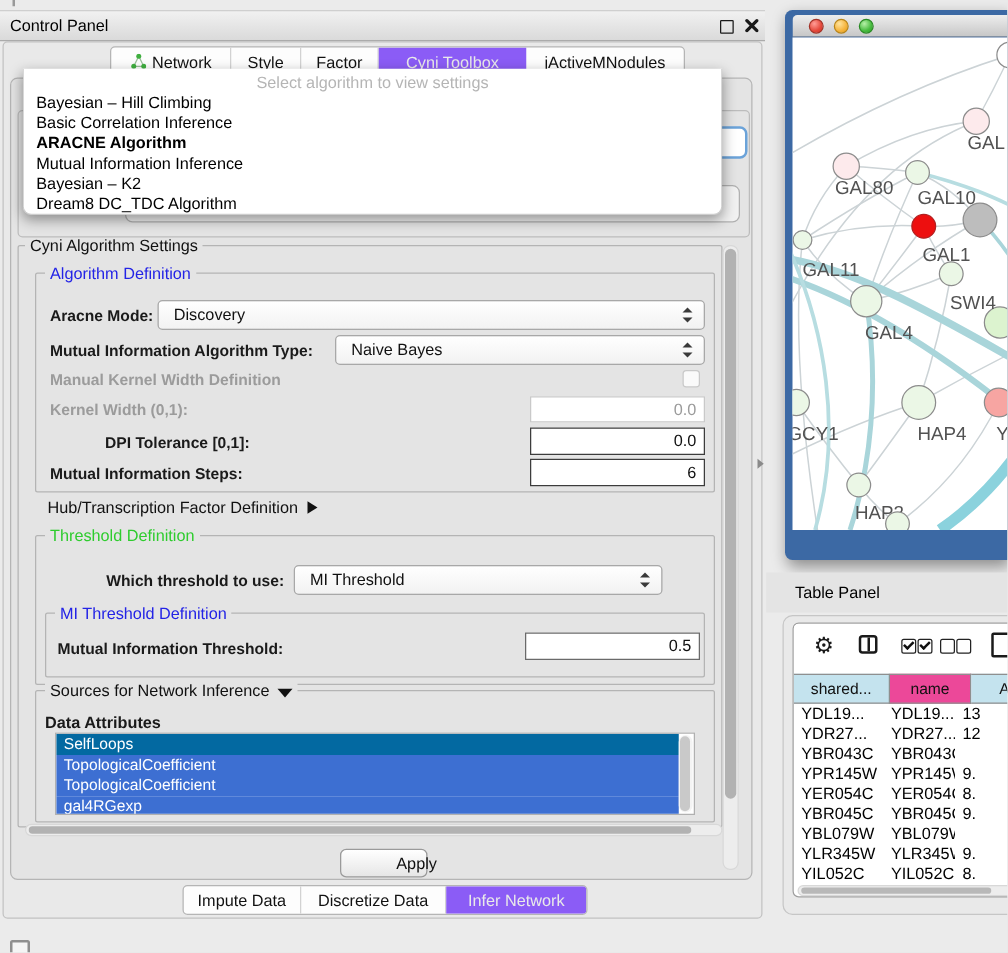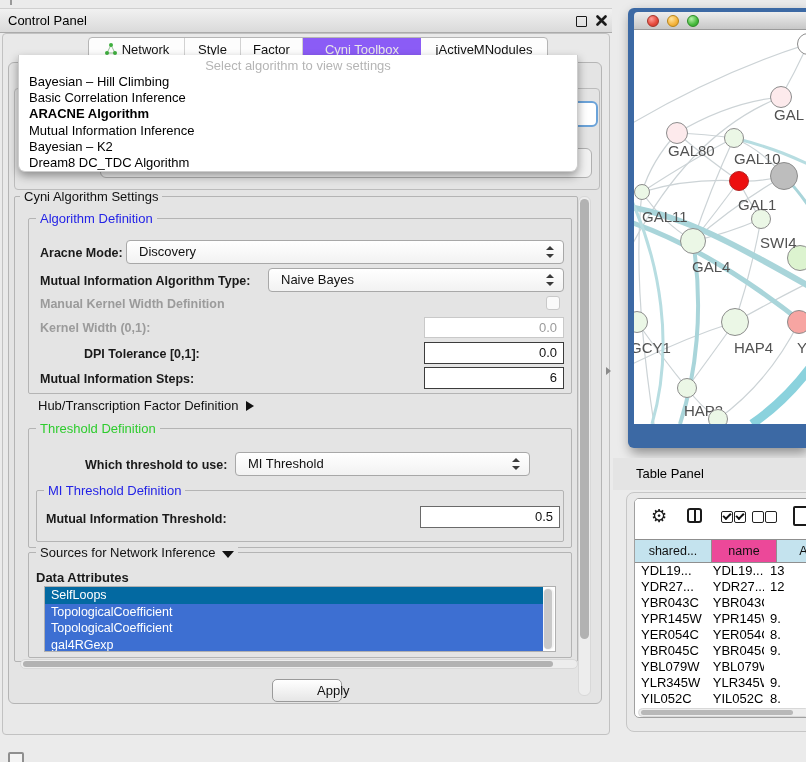--- a/index.html
+++ b/index.html
@@ -163,20 +163,31 @@
       <div class="scroll-thumb" style="left:1px;top:1px;width:8px;height:60px;background:#c9c9c9;"></div>
     </div>
   </div>
 
   <div class="scroll-track" style="left:20px;top:659px;width:558px;height:10px;">
     <div class="scroll-thumb" style="left:2px;top:1px;width:530px;height:6px;"></div>
   </div>
 
   <div class="abs" style="left:272px;top:679px;width:70px;height:23px;background:linear-gradient(#ffffff,#e6e6e6);border:1px solid #9a9a9a;border-radius:5px;box-sizing:border-box;text-align:center;line-height:21px;font-size:13px;color:#111;padding-left:44px;">Apply</div>
 
+  <div class="tabbar" style="left:146px;top:708px;width:322px;">
+    <div class="tab" style="width:94px;">
+        <span>Impute Data</span>
+      </div>
+    <div class="tab" style="width:116px;">
+        <span>Discretize Data</span>
+      </div>
+    <div class="tab sel" style="width:112px;">
+        <span>Infer Network</span>
+      </div>
+  </div>
 
   <div class="abs" style="left:606px;top:367px;width:0;height:0;border-top:4px solid transparent;border-bottom:4px solid transparent;border-left:5px solid #8a8a8a;"></div>
 
   <div class="abs" style="left:628px;top:8px;width:178px;height:440px;background:#3c69a4;border-radius:6px 0 0 6px;box-shadow:2px 5px 12px rgba(0,0,0,0.4);">
     <div style="position:absolute;left:6px;top:4px;width:172px;height:18px;background:linear-gradient(#ededed,#c7c7c7);border-radius:4px 0 0 0;border-bottom:1px solid #9a9a9a;box-sizing:border-box;">
       <span style="position:absolute;left:13px;top:3px;width:12px;height:12px;border-radius:50%;background:radial-gradient(circle at 35% 30%,#ff9d96,#e4473a 60%,#c63a2e);border:0.5px solid #a33227;box-sizing:border-box;"></span>
       <span style="position:absolute;left:33px;top:3px;width:12px;height:12px;border-radius:50%;background:radial-gradient(circle at 35% 30%,#ffe39c,#f5b33b 60%,#d99b23);border:0.5px solid #b88417;box-sizing:border-box;"></span>
       <span style="position:absolute;left:53px;top:3px;width:12px;height:12px;border-radius:50%;background:radial-gradient(circle at 35% 30%,#b6f0a8,#46ba3d 60%,#2f9e2a);border:0.5px solid #2a8a24;box-sizing:border-box;"></span>
     </div>
     <div id="net-canvas" style="position:absolute;left:6px;top:22px;width:172px;height:394px;background:#fff;overflow:hidden;">

